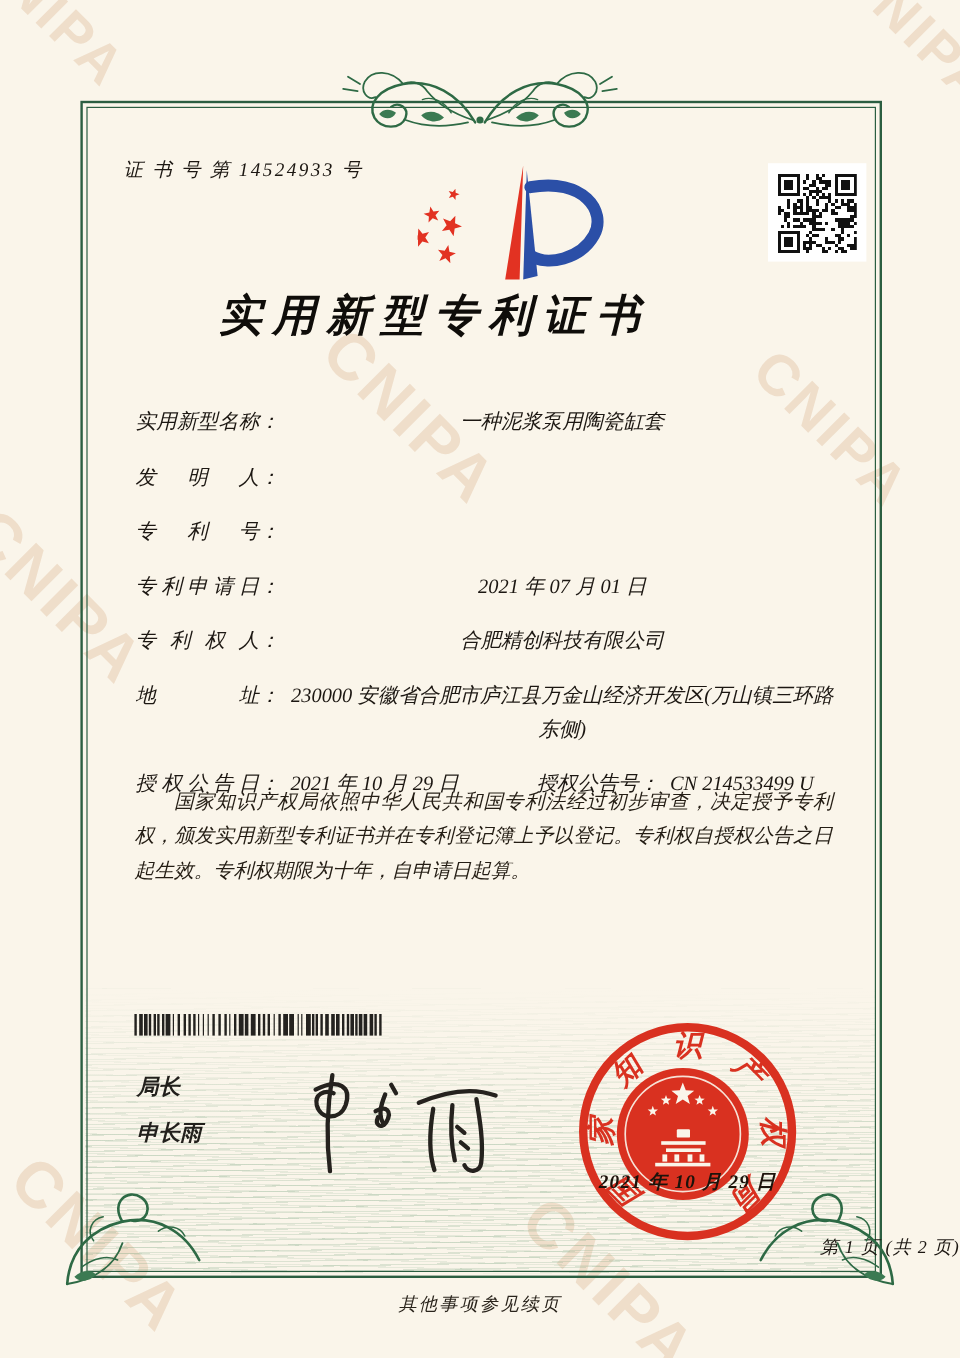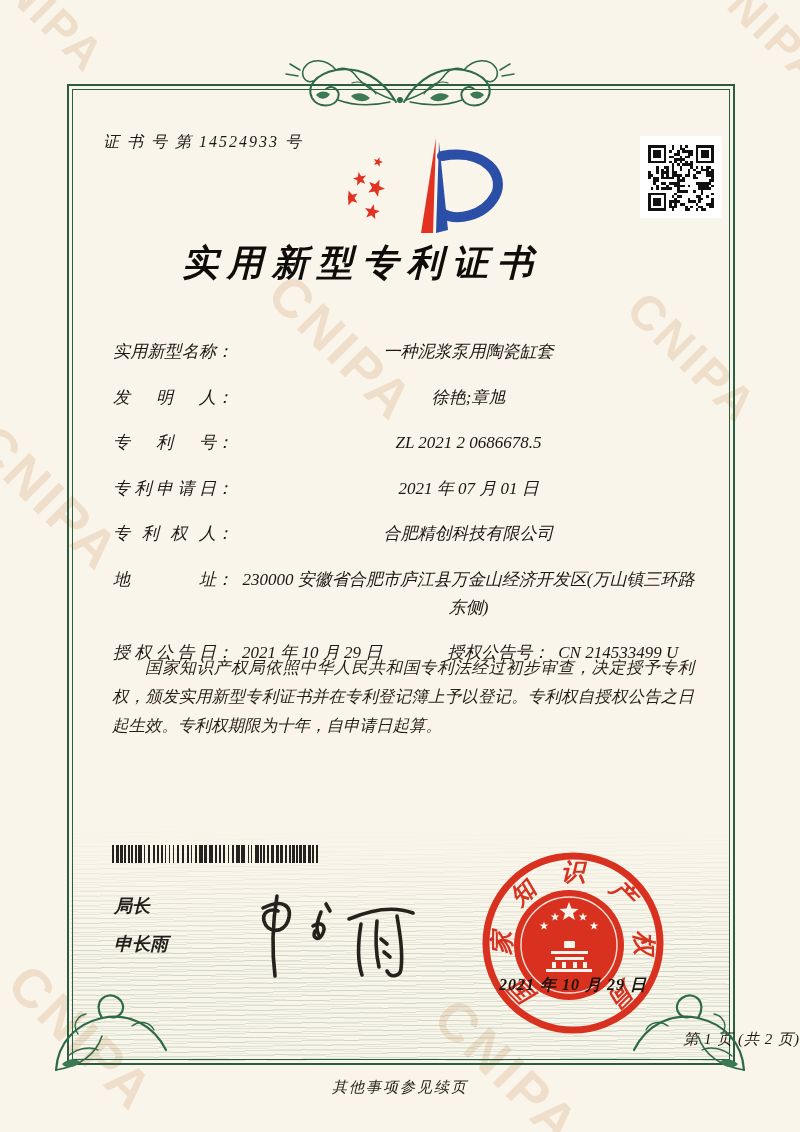--- a/index.html
+++ b/index.html
@@ -456,26 +456,24 @@
 
   <div class="fields" id="fields">
       <div class="field-row">
         <span class="f-label">实用新型名称</span>
         <span class="f-colon">：</span>
         <span class="f-value">一种泥浆泵用陶瓷缸套</span>
       </div>
       <div class="field-row">
         <span class="f-label">发明人</span>
         <span class="f-colon">：</span>
-        <span class="f-value">徐艳;章旭</span>
       </div>
       <div class="field-row">
         <span class="f-label">专利号</span>
         <span class="f-colon">：</span>
-        <span class="f-value">ZL 2021 2 0686678.5</span>
       </div>
       <div class="field-row">
         <span class="f-label">专利申请日</span>
         <span class="f-colon">：</span>
         <span class="f-value">2021 年 07 月 01 日</span>
       </div>
       <div class="field-row">
         <span class="f-label">专利权人</span>
         <span class="f-colon">：</span>
         <span class="f-value">合肥精创科技有限公司</span>

